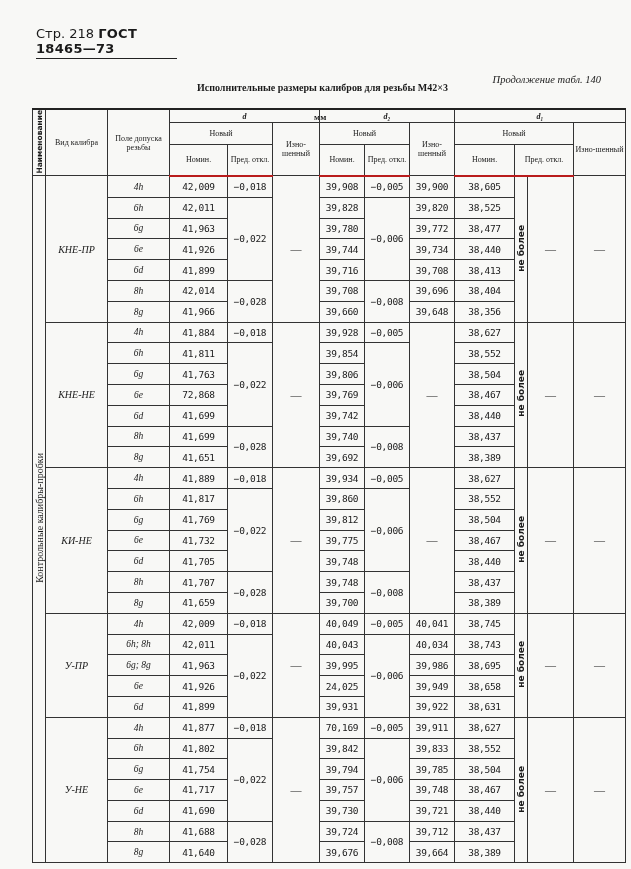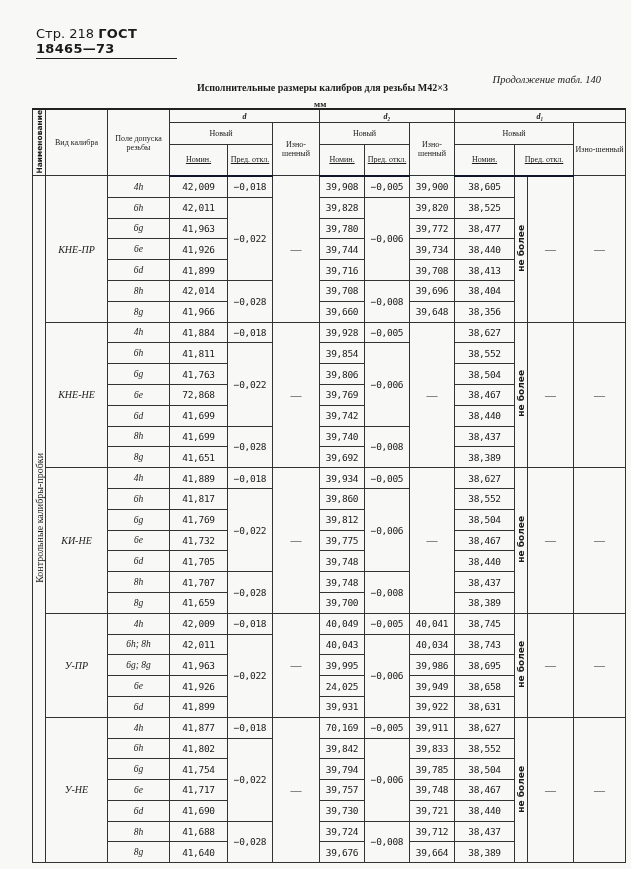--- a/index.html
+++ b/index.html
@@ -5,28 +5,28 @@
   html, body { margin: 0; padding: 0; background: #f8f8f6; }
   body { width: 631px; height: 869px; position: relative; overflow: hidden;
          font-family: "DejaVu Serif", "Liberation Serif", serif; color: #1a1a1a; }
   .page-header { position: absolute; left: 36px; top: 26px; font-family: "DejaVu Sans", sans-serif;
                  font-size: 13px; border-bottom: 1.5px solid #222; padding-bottom: 2px; width: 141px; }
   .page-header b { font-weight: bold; letter-spacing: 0.3px; text-align: center; }
   .cont-note { position: absolute; right: 30px; top: 74px; font-style: italic; font-size: 10.5px;
                font-family: "Liberation Serif", serif; }
   .table-title { position: absolute; left: 197px; top: 82px; font-size: 10px; font-weight: bold;
                  font-family: "Liberation Serif", serif; }
-  .units { position: absolute; left: 314px; top: 99px; font-size: 9px; font-weight: bold;
+  .units { position: absolute; left: 314px; top: 112px; font-size: 9px; font-weight: bold;
            font-family: "Liberation Serif", serif; }
   table { position: absolute; left: 32px; top: 108px; border-collapse: collapse;
           font-family: "Liberation Serif", serif; font-size: 9.5px; }
   td, th { border: 1px solid #333; padding: 0; text-align: center; vertical-align: middle; }
   th { font-weight: normal; font-size: 8px; line-height: 9px; }
   .top-line th { border-top: 2px solid #222; }
-  .hdr-bottom th { border-bottom: 2px solid #0f172a; text-decoration: underline; }
+  .hdr-bottom th { border-bottom: 2px solid #b91c1c; }
   td { height: 19.8px; }
   .vert { writing-mode: vertical-rl; transform: rotate(180deg); white-space: nowrap; }
   .gauge { font-style: italic; font-weight: normal; font-size: 10px; }
   .tol { font-style: italic; font-size: 9.5px; }
   .num { font-family: "DejaVu Sans Mono", "Liberation Mono", monospace; font-size: 9.5px; letter-spacing: -0.3px; }
   .dash { font-size: 11px; }
   .nebolee { font-family: "DejaVu Sans", sans-serif; font-size: 9px; font-weight: bold; }
   .group-label { font-family: "Liberation Serif", serif; font-size: 10px; }
   .naim { font-family: "DejaVu Sans", sans-serif; font-size: 7.5px; font-weight: bold; }
 </style>

